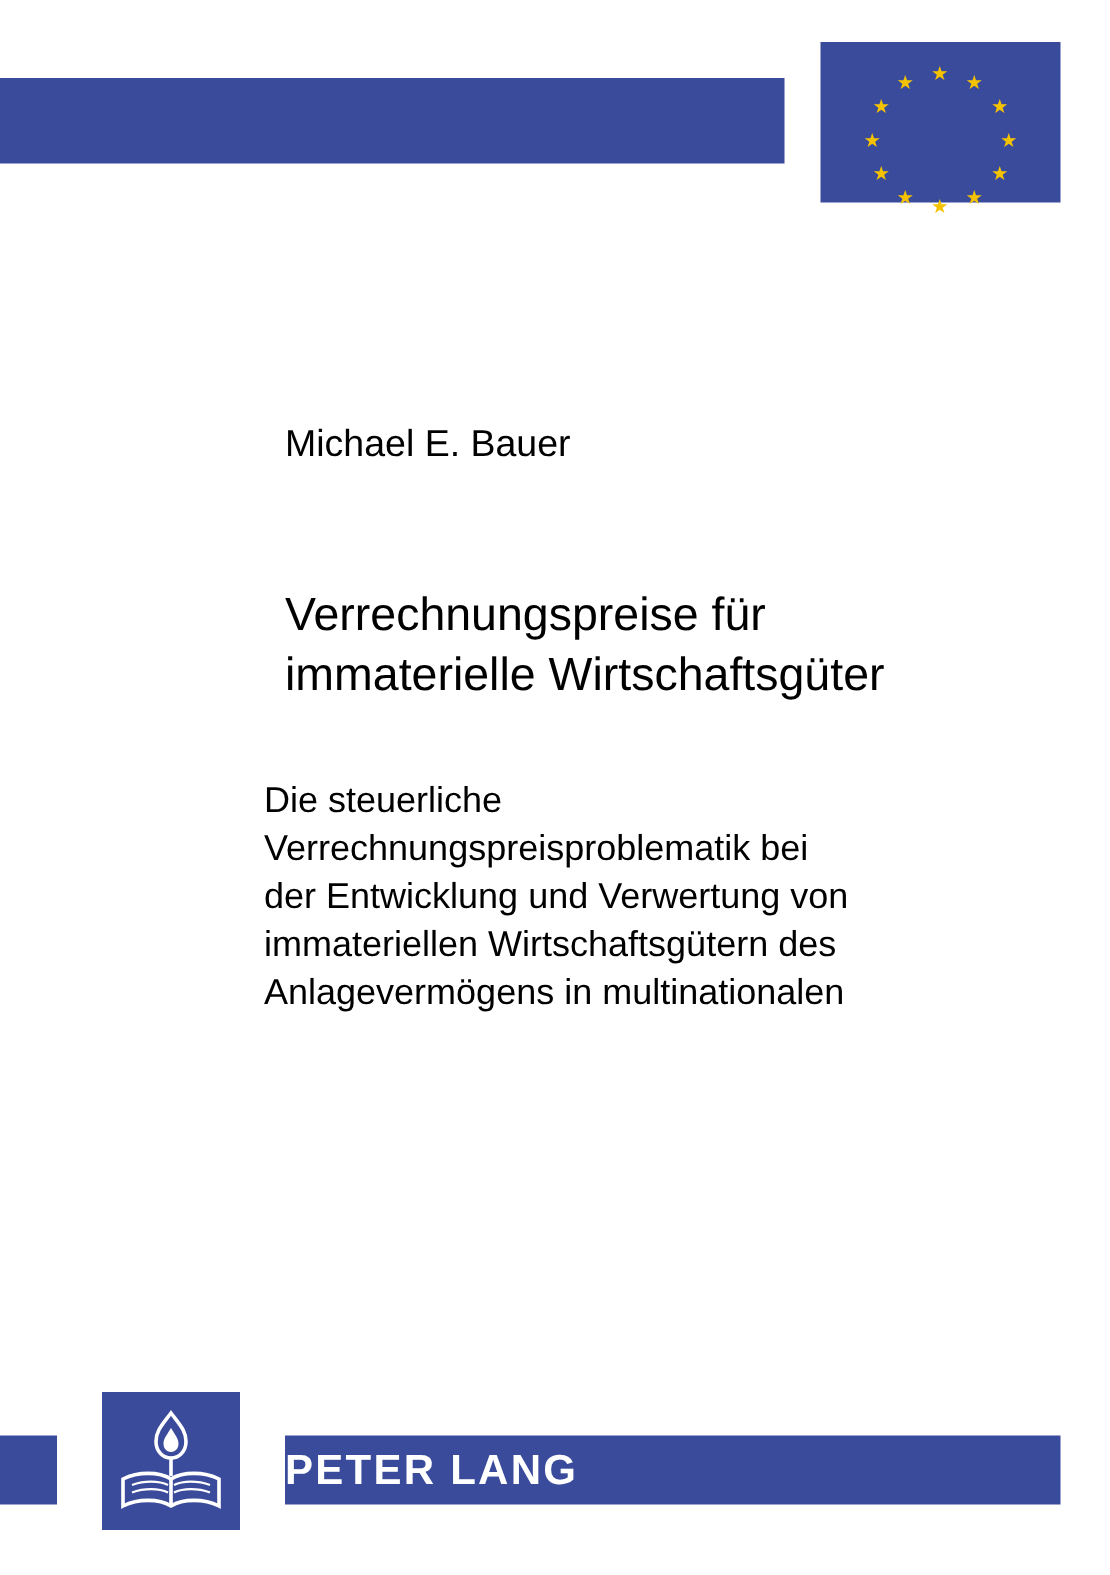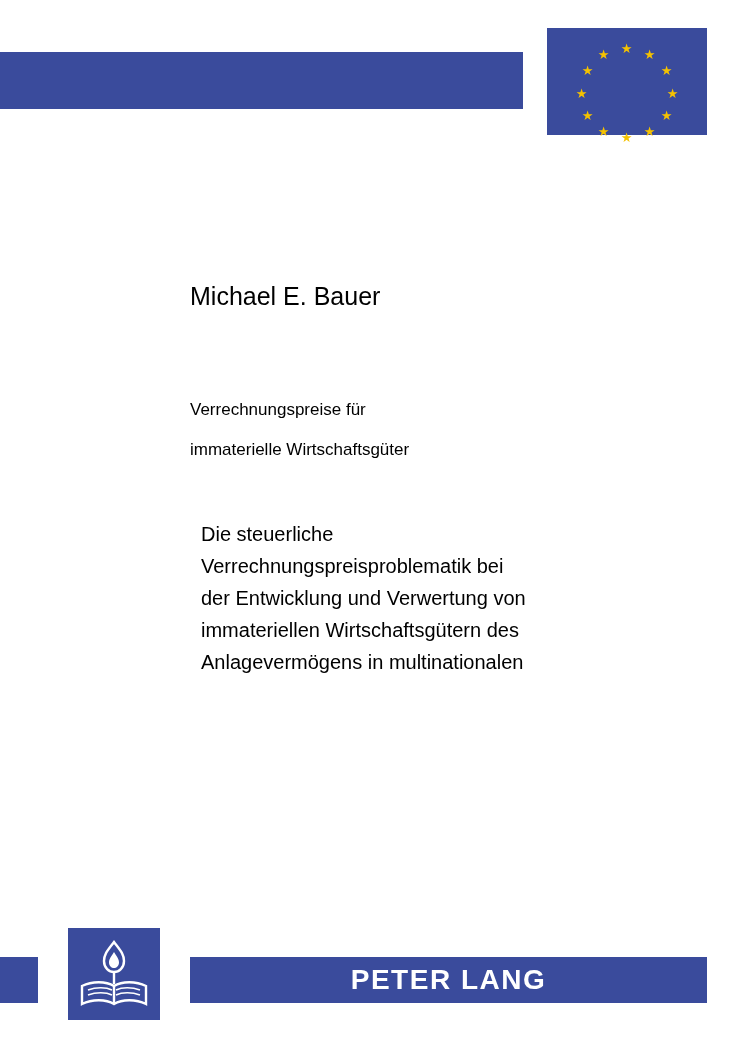--- a/index.html
+++ b/index.html
@@ -71,33 +71,33 @@
     color: #000000;
     line-height: 26px;
   }
 
   
   .main-title {
     position: absolute;
     left: 190px;
     top: 390px;
     width: 430px;
-    font-size: 17px;
+    font-size: 31px;
     color: #000000;
     line-height: 40px;
   }
   .main-title div { white-space: nowrap; }
 
   
   .subtitle {
     position: absolute;
-    left: 201px;
+    left: 176px;
     top: 518px;
     width: 420px;
-    font-size: 20px;
+    font-size: 24px;
     color: #000000;
     line-height: 32px;
   }
   .subtitle div { white-space: nowrap; }
 
   
   .pub-band {
     position: absolute;
     left: 190px;
     top: 957px;
@@ -105,21 +105,21 @@
     height: 46px;
     background: #3a4b9c;
   }
   .pub-name {
     position: absolute;
     left: 190px;
     top: 957px;
     width: 517px;
     height: 46px;
     line-height: 46px;
-    text-align: center;
+    text-align: left;
     font-size: 28px;
     font-weight: bold;
     color: #ffffff;
     letter-spacing: 1.5px;
   }
   .pub-stub {
     position: absolute;
     left: 0px;
     top: 957px;
     width: 38px;

